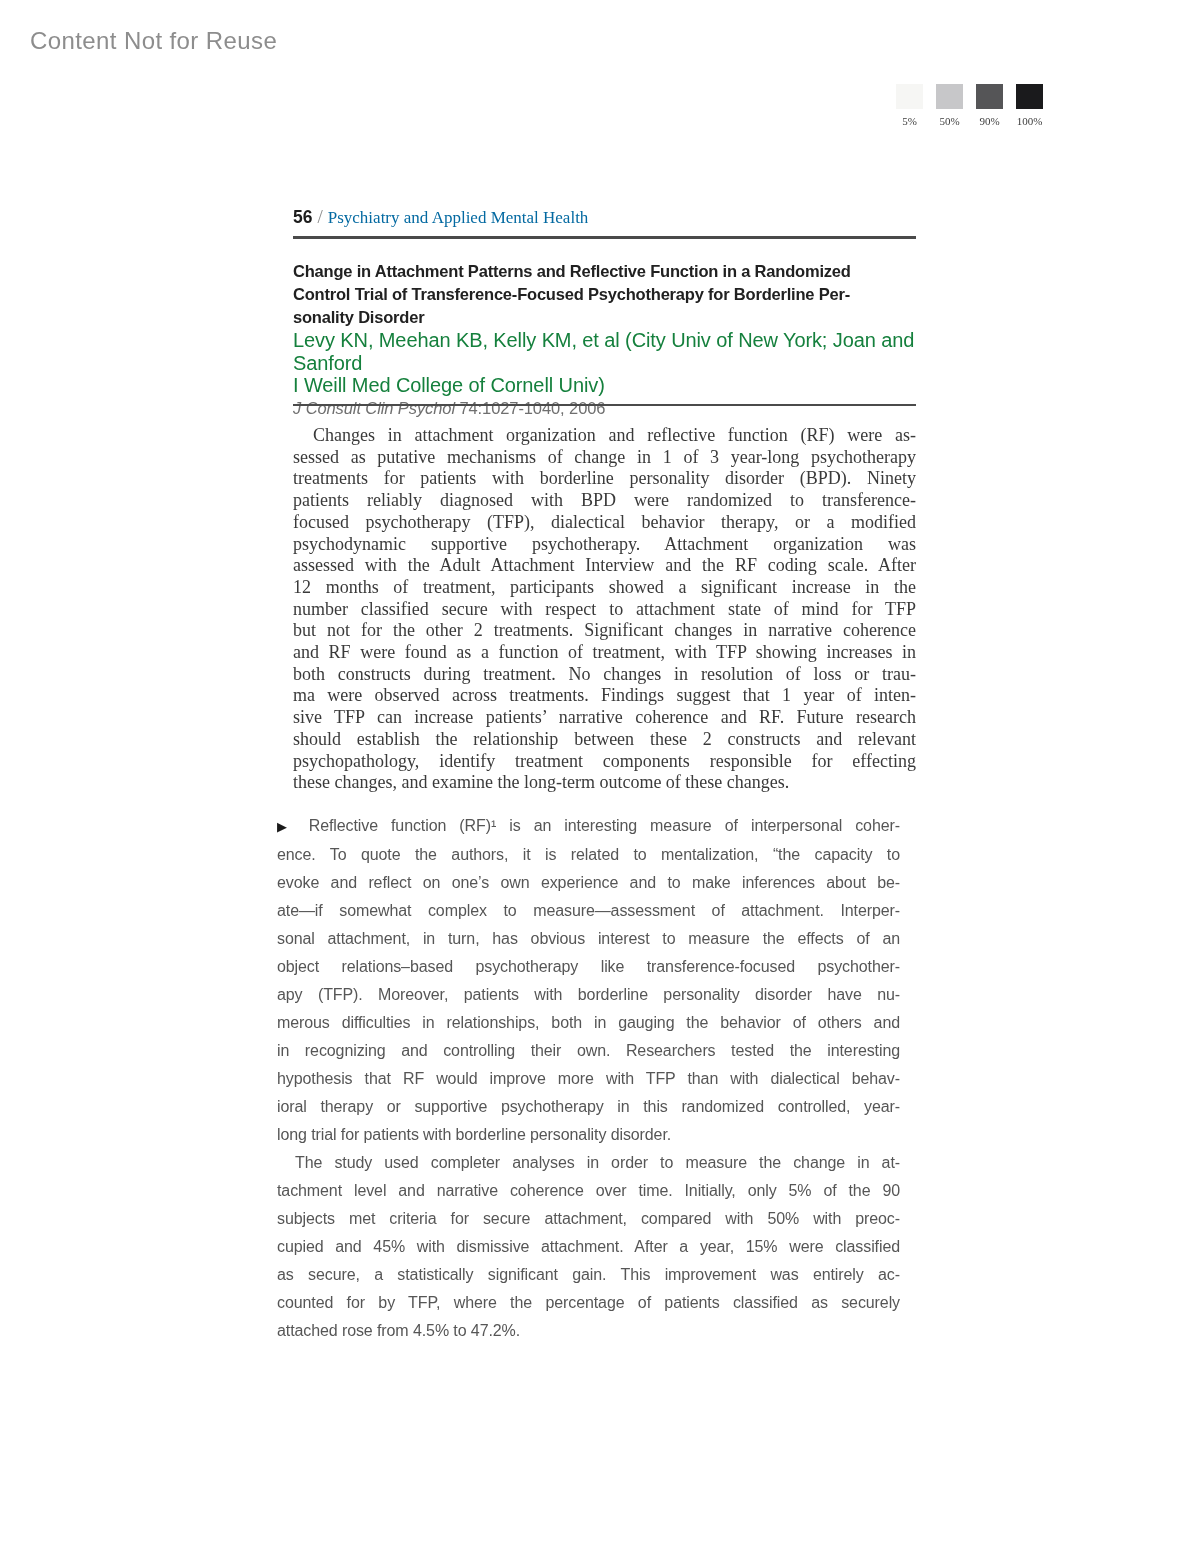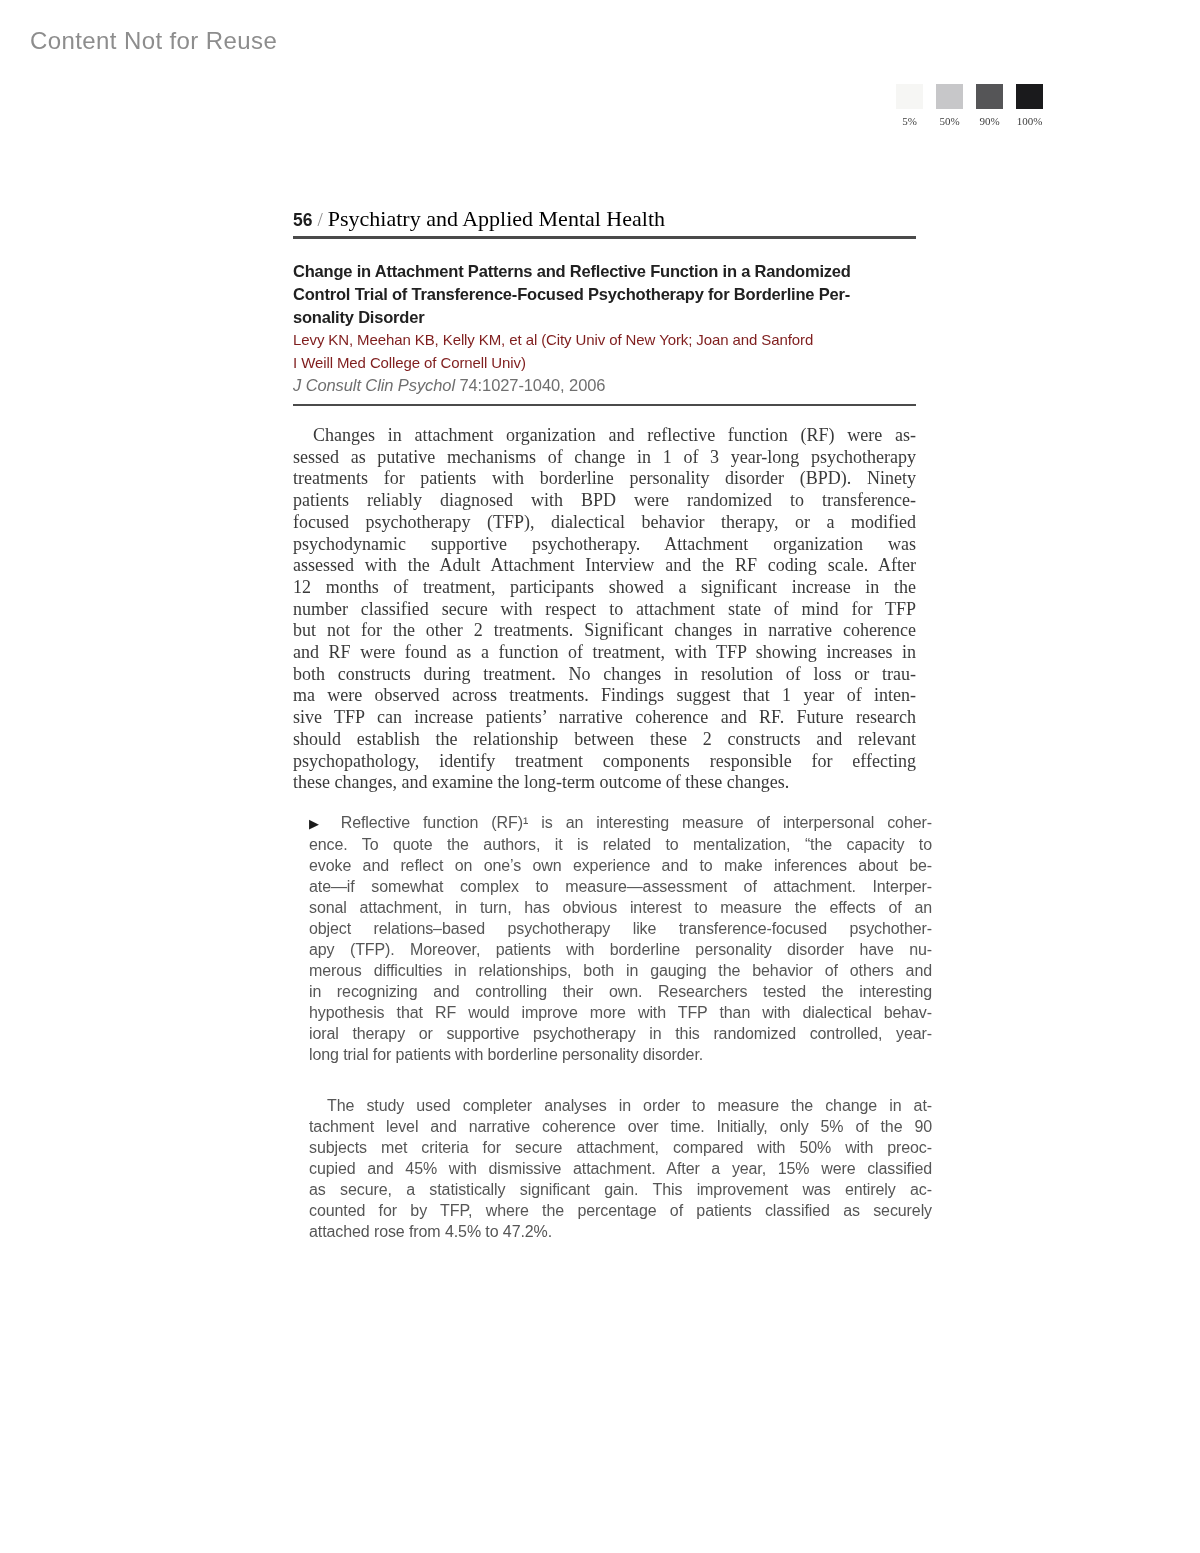--- a/index.html
+++ b/index.html
@@ -20,55 +20,55 @@
   }
   .swatch { display:flex; flex-direction:column; align-items:center; gap:6px; }
   .swatch-box { width:27px; height:25px; }
   .swatch-label { font-family:"Liberation Serif", serif; font-size:11px; color:#3d3d3d; }
 
   .header-block {
     position:absolute; left:293px; top:206px; width:623px; white-space:nowrap;
   }
   .pgnum { font-weight:bold; font-size:17.5px; color:#1d1d1d; }
   .sep { font-family:"Liberation Serif", serif; font-size:19px; color:#8a8a8a; margin:0 5px; }
-  .section { font-family:"Liberation Serif", serif; font-size:22px; color:#000000; }
+  .section { font-family:"Liberation Serif", serif; font-size:17px; color:#0369a1; }
   .header-rule {
     position:absolute; left:293px; top:236px; width:623px; height:3px; background:#4a4a4a;
   }
 
   .title-block { position:absolute; left:293px; top:260px; width:623px; }
   .title-lines > div {
     font-weight:bold; font-size:16.5px; line-height:23px; color:#212121; letter-spacing:-0.2px;
   }
   .author-lines > div {
-    font-size:15px; line-height:22.6px; color:#7f1d1d; letter-spacing:-0.1px;
+    font-size:20px; line-height:22.6px; color:#15803d; letter-spacing:-0.1px;
   }
   .journal-line { font-size:16.5px; line-height:22.6px; color:#6f6f6f; letter-spacing:-0.1px; }
   .jitalic { font-style:italic; }
 
   .rule2 {
     position:absolute; left:293px; top:404px; width:623px; height:2px; background:#4b4b4b;
   }
 
   .abstract {
     position:absolute; left:293px; top:425px; width:623px;
     font-family:"Liberation Serif", serif; font-size:18px; line-height:21.7px; color:#3a3a3a;
   }
   .abstract > div { text-align:justify; text-align-last:justify; }
   .abstract > div:last-child { text-align-last:left; }
   .abstract > div:first-child { text-indent:20px; }
 
   .commentary {
-    position:absolute; left:309px; top:812px; width:623px;
-    font-size:16px; line-height:21px; color:#565656; letter-spacing:-0.1px;
+    position:absolute; left:277px; top:812px; width:623px;
+    font-size:16px; line-height:28px; color:#565656; letter-spacing:-0.1px;
   }
   .cline { text-align:justify; text-align-last:justify; }
   .clines > div { text-align:justify; text-align-last:justify; }
   .clines > div:last-child { text-align-last:left; }
-  .p2 > div:first-child { text-indent:18px;margin-top:30px; }
+  .p2 > div:first-child { text-indent:18px; }
   .marker { font-size:13px; color:#1a1a1a; }
 </style>
 </head>
 <body>
 
 <div class="page">
 
   <div class="watermark">Content Not for Reuse</div>
 
   <div class="calibration" id="calibration">

